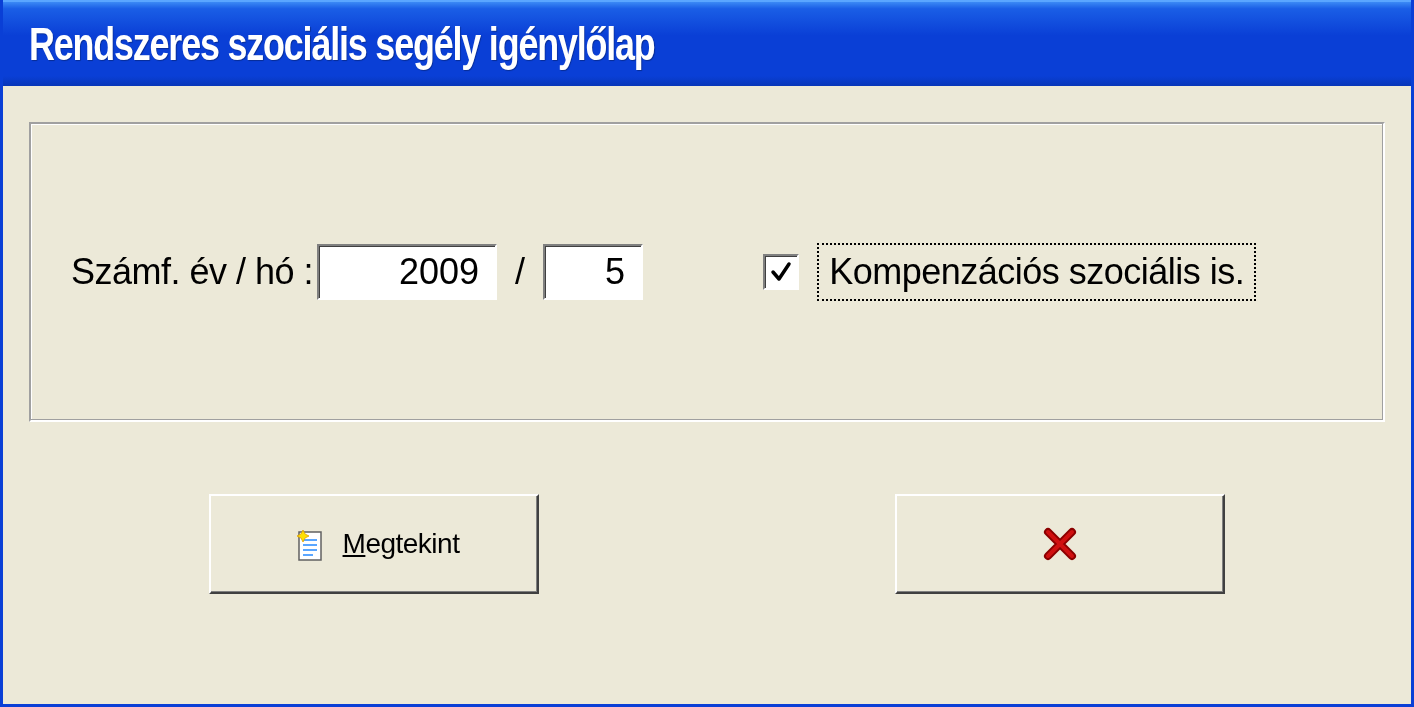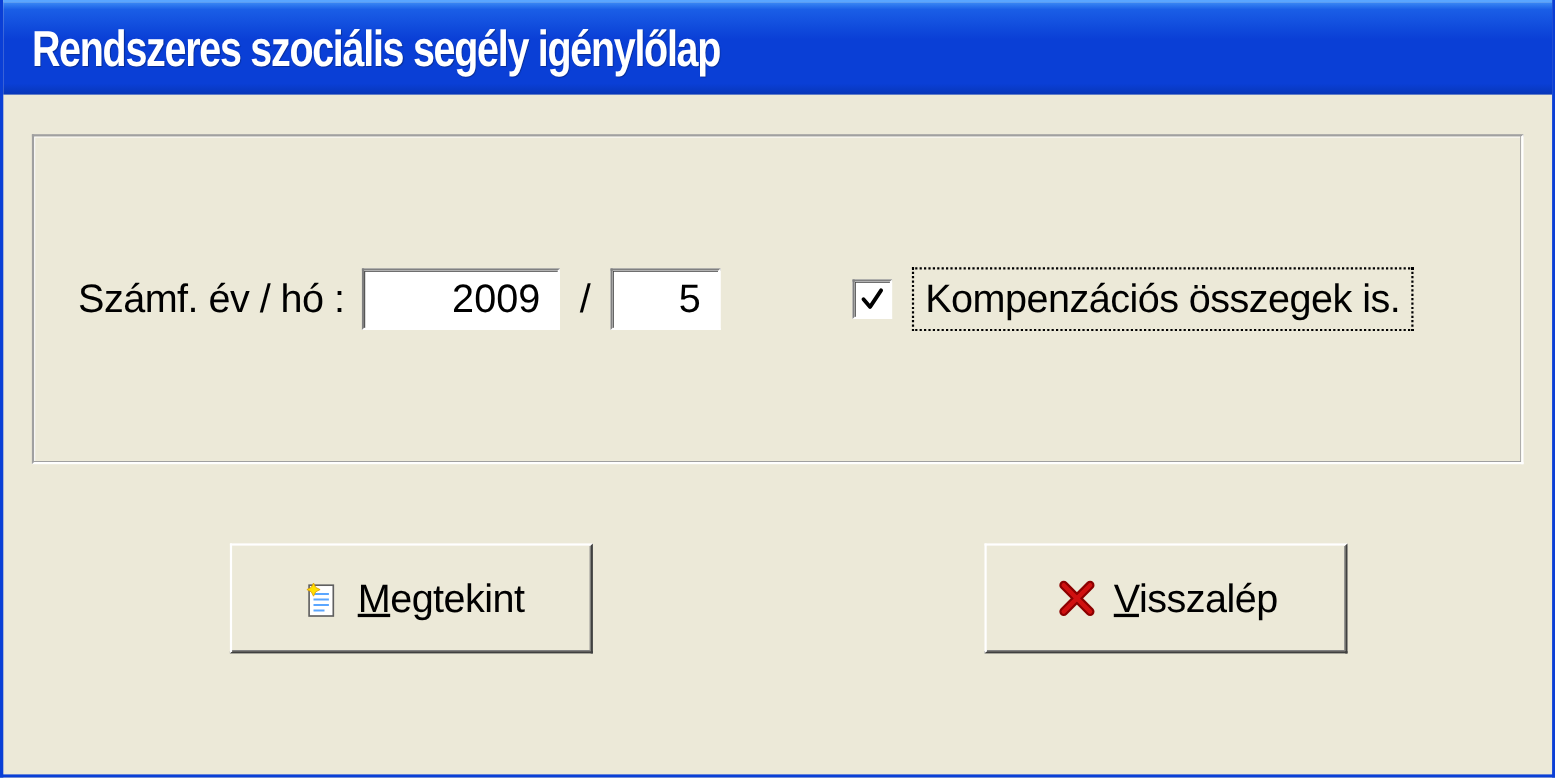--- a/index.html
+++ b/index.html
@@ -66,21 +66,21 @@
 
     .row {
       display: flex;
       align-items: center;
       width: 100%;
     }
 
     .field-label {
       font-size: 36px;
       color: #000000;
-      margin-right: 16px;
+      margin-right: 4px;
       letter-spacing: -0.5px;
     }
 
     .text-input {
       font-family: inherit;
       font-size: 36px;
       text-align: right;
       padding: 10px 16px 10px 10px;
       background: #ffffff;
       border-top: 2px solid #808080;
@@ -151,21 +151,21 @@
       align-items: center;
       justify-content: center;
       height: 100px;
       width: 330px;
       background: #ece9d8;
       border-top: 2px solid #ffffff;
       border-left: 2px solid #ffffff;
       border-right: 2px solid #404040;
       border-bottom: 2px solid #404040;
       box-shadow: inset -1px -1px 0 #808080;
-      font-size: 36px;
+      font-size: 28px;
       color: #000000;
       cursor: pointer;
       gap: 14px;
     }
 
     .btn-label {
       letter-spacing: -0.5px;
     }
 
     .underline-first::first-letter {
@@ -206,21 +206,21 @@
         <span class="slash">/</span>
 
         <input type="text" class="text-input month-input" value="5" style="">
 
         <div class="checkbox-wrap">
           <div class="checkbox-box">
             <svg viewBox="0 0 24 24">
               <path d="M4 12 L10 19 L20 4" stroke="#000000" stroke-width="3.5" fill="none" stroke-linecap="round" stroke-linejoin="round"></path>
             </svg>
           </div>
-          <span class="checkbox-label">Kompenzációs összegek is.</span>
+          <span class="checkbox-label">Kompenzációs szociális is.</span>
         </div>
 
       </div>
     </div>
 
     <div class="button-row">
 
       <div class="btn">
         <span class="icon-holder">
           <svg viewBox="0 0 40 40">
@@ -237,20 +237,19 @@
         <span class="btn-label underline-first">Megtekint</span>
       </div>
 
       <div class="btn">
         <span class="icon-holder">
           <svg viewBox="0 0 40 40">
             <path d="M8 8 L32 32 M32 8 L8 32" stroke="#8b0000" stroke-width="8" stroke-linecap="round"></path>
             <path d="M8 8 L32 32 M32 8 L8 32" stroke="#d01010" stroke-width="4" stroke-linecap="round"></path>
           </svg>
         </span>
-        <span class="btn-label underline-first">Visszalép</span>
       </div>
 
     </div>
 
   </div>
 
 </div>
 
 </body></html>

